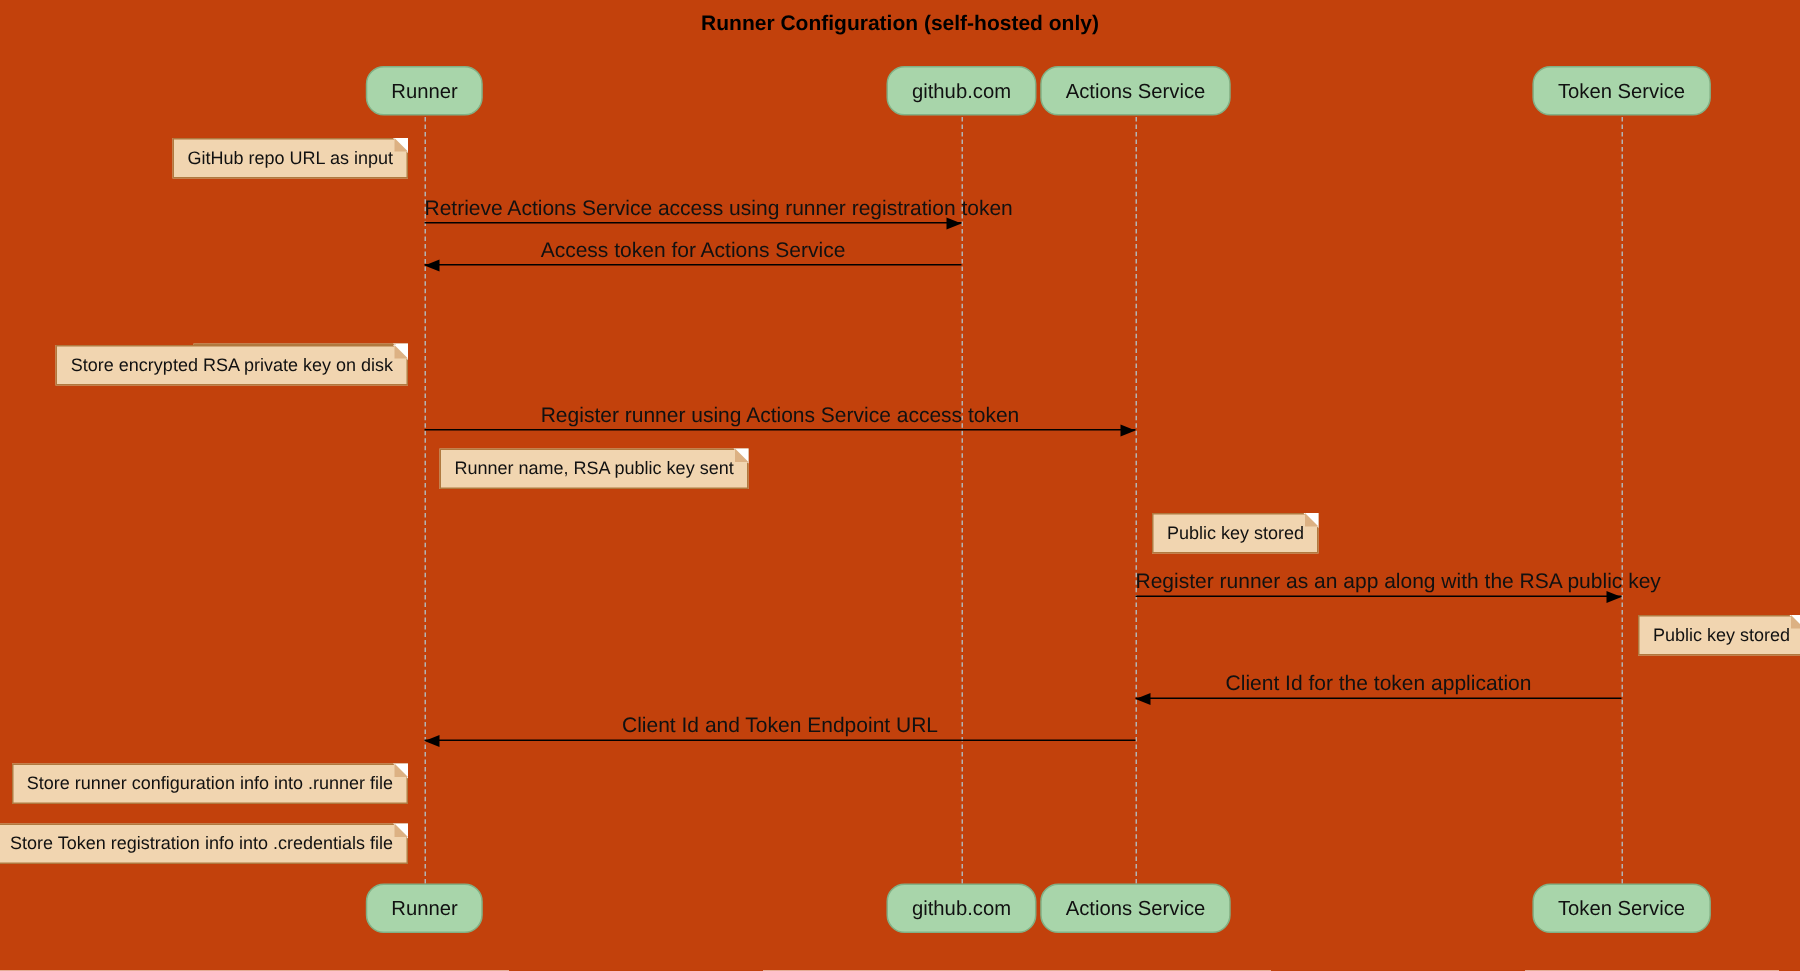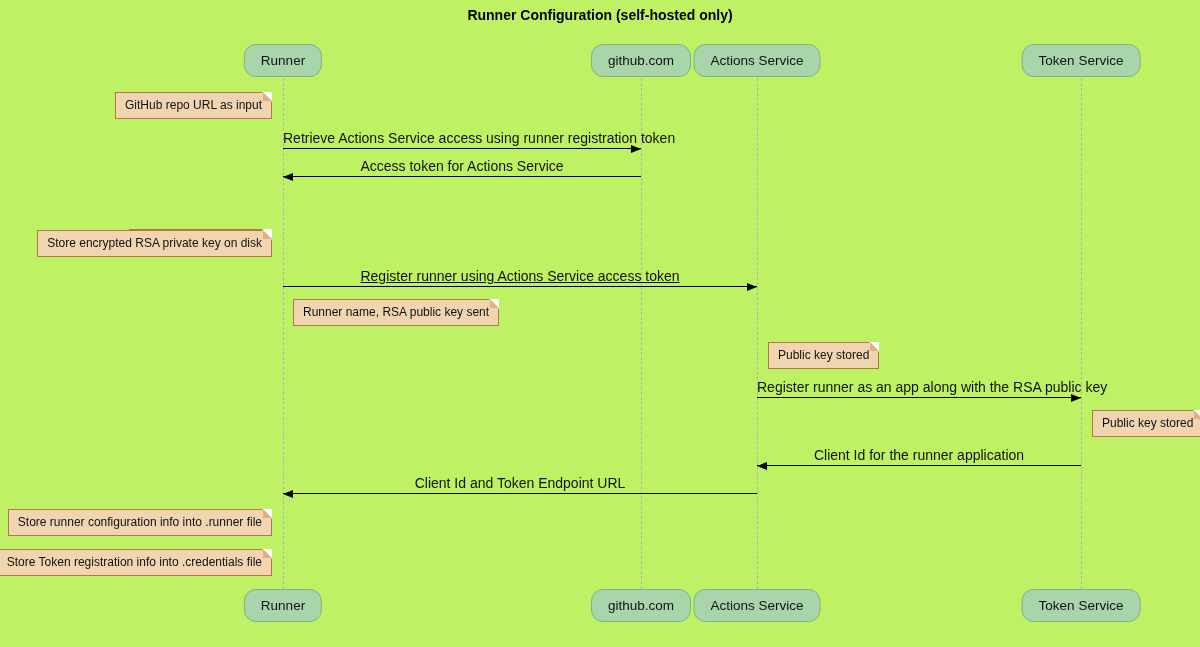--- a/index.html
+++ b/index.html
@@ -5,21 +5,21 @@
   html, body {
     margin: 0;
     padding: 0;
     background: #ffffff;
     font-family: "Liberation Sans", sans-serif;
   }
   #diagram {
     position: relative;
     width: 1200px;
     height: 647px;
-    background: #bef264;
+    background: #c2410c;
     overflow: hidden;
   }
   .title {
     position: absolute;
     top: 7px;
     left: 0;
     width: 100%;
     text-align: center;
     font-size: 14px;
     font-weight: bold;
@@ -129,23 +129,23 @@
     <div class="note" style="top: 549px; right: 928px;">Store Token registration info into .credentials file</div>
     <div class="note" style="top: 509px; right: 928px;">Store runner configuration info into .runner file</div>
     <div class="msg-line" style="left: 283px; top: 148px; width: 358px;"></div>
     <div class="msg-head right" style="top: 144.5px; left: 631px;"></div>
     <div class="msg-label" style="left: 283px; top: 131px; width: 358px;">Retrieve Actions Service access using runner registration token</div>
     <div class="msg-line" style="left: 283px; top: 176px; width: 358px;"></div>
     <div class="msg-head left" style="top: 172.5px; left: 283px;"></div>
     <div class="msg-label" style="left: 283px; top: 159px; width: 358px;">Access token for Actions Service</div>
     <div class="msg-line" style="left: 283px; top: 286px; width: 474px;"></div>
     <div class="msg-head right" style="top: 282.5px; left: 747px;"></div>
-    <div class="msg-label" style="left: 283px; top: 269px; width: 474px; text-decoration: underline;">Register runner using Actions Service access token</div>
+    <div class="msg-label" style="left: 283px; top: 269px; width: 474px;">Register runner using Actions Service access token</div>
     <div class="msg-line" style="left: 757px; top: 397px; width: 324px;"></div>
     <div class="msg-head right" style="top: 393.5px; left: 1071px;"></div>
     <div class="msg-label" style="left: 757px; top: 380px; width: 324px;">Register runner as an app along with the RSA public key</div>
     <div class="msg-line" style="left: 757px; top: 465px; width: 324px;"></div>
     <div class="msg-head left" style="top: 461.5px; left: 757px;"></div>
-    <div class="msg-label" style="left: 757px; top: 448px; width: 324px;">Client Id for the runner application</div>
+    <div class="msg-label" style="left: 757px; top: 448px; width: 324px;">Client Id for the token application</div>
     <div class="msg-line" style="left: 283px; top: 493px; width: 474px;"></div>
     <div class="msg-head left" style="top: 489.5px; left: 283px;"></div>
     <div class="msg-label" style="left: 283px; top: 476px; width: 474px;">Client Id and Token Endpoint URL</div>
   </div>
 
 </body></html>

